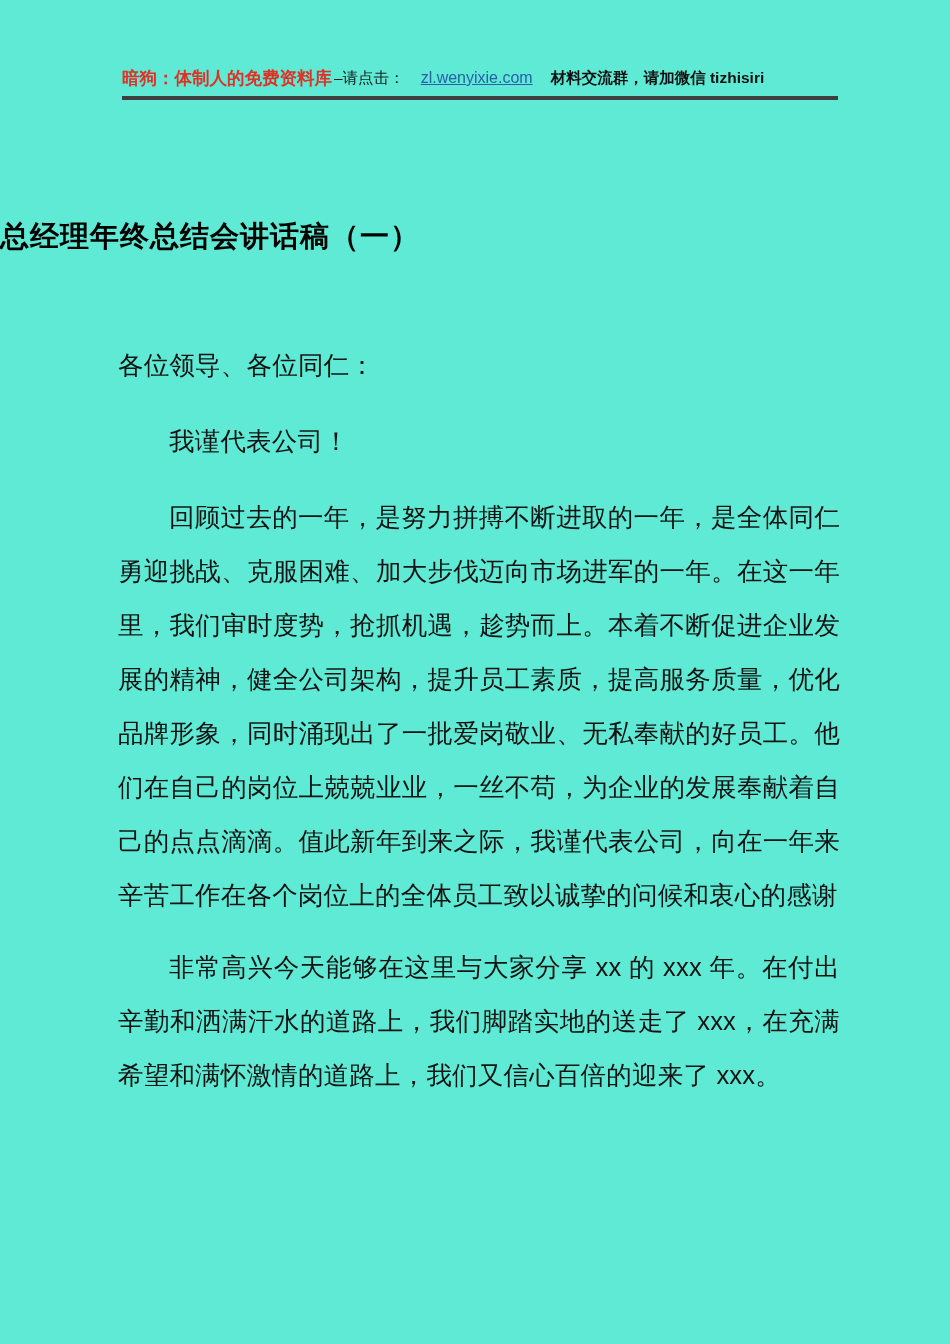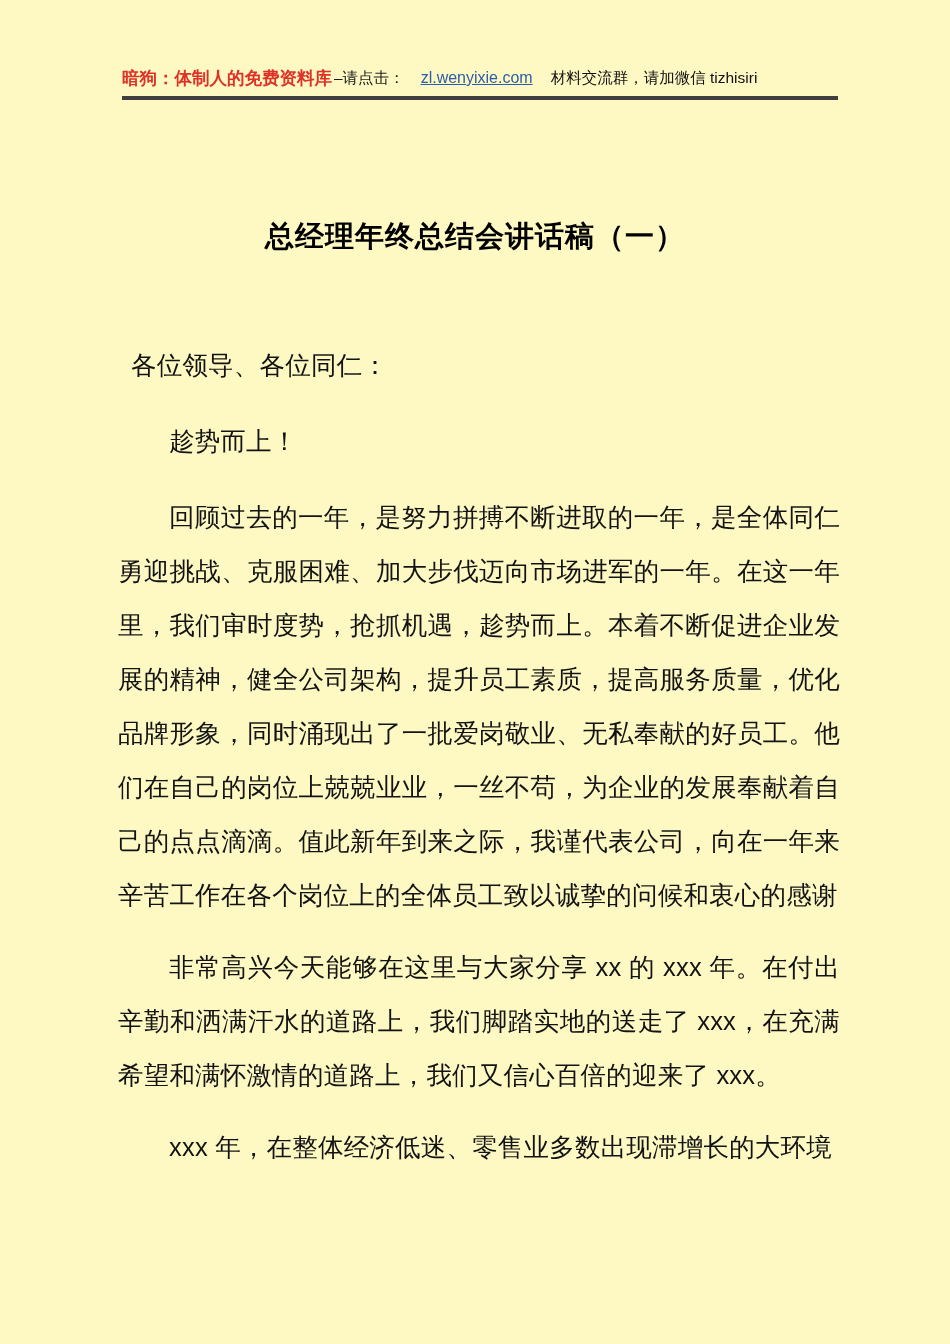--- a/index.html
+++ b/index.html
@@ -8,21 +8,21 @@
     background: #ffffff;
   }
   body {
     font-family: "Liberation Sans", "DejaVu Sans", sans-serif;
     color: #000000;
   }
   .page {
     position: relative;
     width: 950px;
     height: 1344px;
-    background: #fef9c3;
+    background: #5eead4;
     overflow: hidden;
     box-sizing: border-box;
   }
 
   
   .promo-banner {
     position: absolute;
     left: 122px;
     top: 60px;
     width: 716px;
@@ -46,40 +46,39 @@
   }
   .promo-link {
     color: #2B5EAA;
     font-size: 16px;
     text-decoration: underline;
     margin-left: 16px;
     cursor: pointer;
   }
   .promo-tail {
     color: #111111;
-    font-weight: normal;
+    font-weight: bold;
     font-size: 15.5px;
     margin-left: 18px;
   }
   .promo-rule {
     position: absolute;
     left: 122px;
     top: 96px;
     width: 716px;
     height: 4px;
     background: #3f3f3f;
   }
 
   
   .doc-title {
     position: absolute;
     left: 0;
     top: 198px;
     width: 950px;
-    text-align: center;
     font-size: 29px;
     font-weight: bold;
     letter-spacing: 1px;
     color: #000000;
   }
 
   
   .doc-body {
     position: absolute;
     left: 118px;
@@ -95,21 +94,20 @@
     margin: 0 0 18px 0;
     letter-spacing: 0.2px;
     word-break: break-all;
   }
   .para.indent {
     text-indent: 2em;
   }
   .para.salutation {
     text-indent: 0;
     margin-bottom: 22px;
-    margin-left: 13px;
   }
   .para.short {
     margin-bottom: 22px;
   }
 </style>
 </head>
 <body>
 
 <div class="page">
 
@@ -119,19 +117,18 @@
     <a class="promo-link">zl.wenyixie.com</a>
     <span class="promo-tail">材料交流群，请加微信 tizhisiri</span>
   </div>
 
   <div class="promo-rule"></div>
 
   <h1 class="doc-title">总经理年终总结会讲话稿（一）</h1>
 
   <div class="doc-body">
     <p class="para salutation">各位领导、各位同仁：</p>
-    <p class="para indent short">趁势而上！</p>
+    <p class="para indent short">我谨代表公司！</p>
     <p class="para indent">回顾过去的一年，是努力拼搏不断进取的一年，是全体同仁勇迎挑战、克服困难、加大步伐迈向市场进军的一年。在这一年里，我们审时度势，抢抓机遇，趁势而上。本着不断促进企业发展的精神，健全公司架构，提升员工素质，提高服务质量，优化品牌形象，同时涌现出了一批爱岗敬业、无私奉献的好员工。他们在自己的岗位上兢兢业业，一丝不苟，为企业的发展奉献着自己的点点滴滴。值此新年到来之际，我谨代表公司，向在一年来辛苦工作在各个岗位上的全体员工致以诚挚的问候和衷心的感谢</p>
     <p class="para indent">非常高兴今天能够在这里与大家分享 xx 的 xxx 年。在付出辛勤和洒满汗水的道路上，我们脚踏实地的送走了 xxx，在充满希望和满怀激情的道路上，我们又信心百倍的迎来了 xxx。</p>
-    <p class="para indent">xxx 年，在整体经济低迷、零售业多数出现滞增长的大环境</p>
   </div>
 
 </div>
 
 </body></html>

